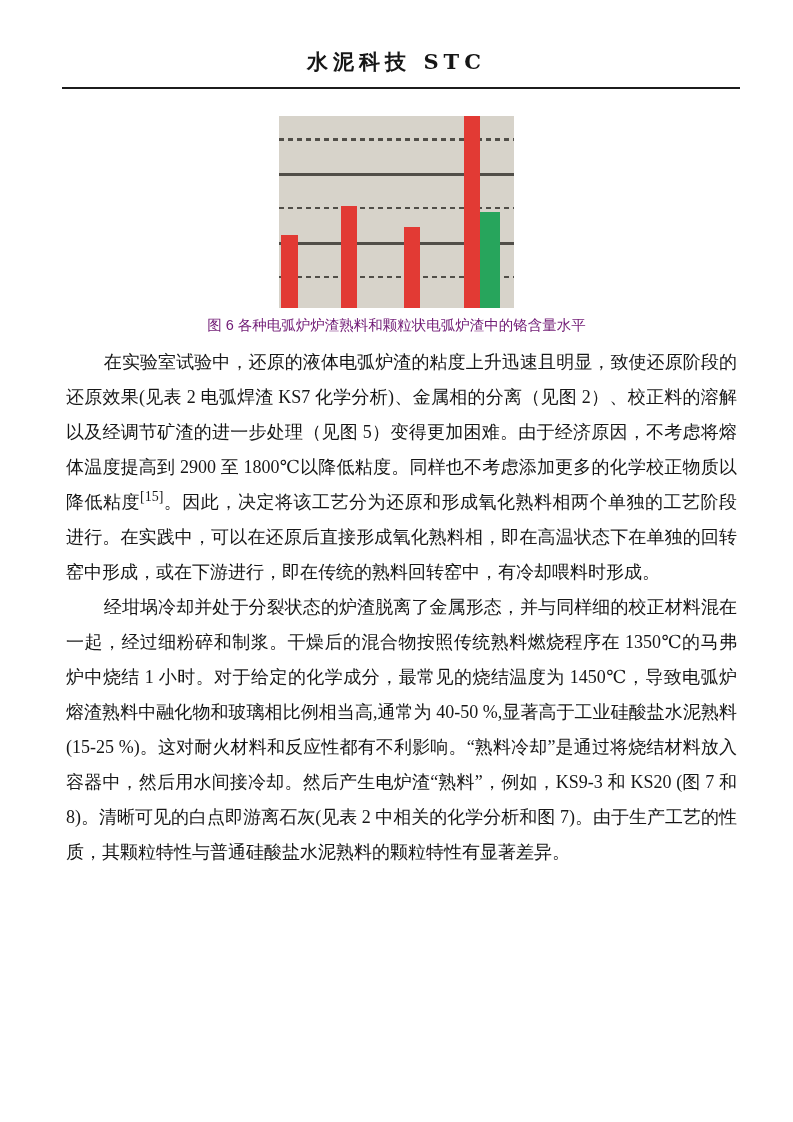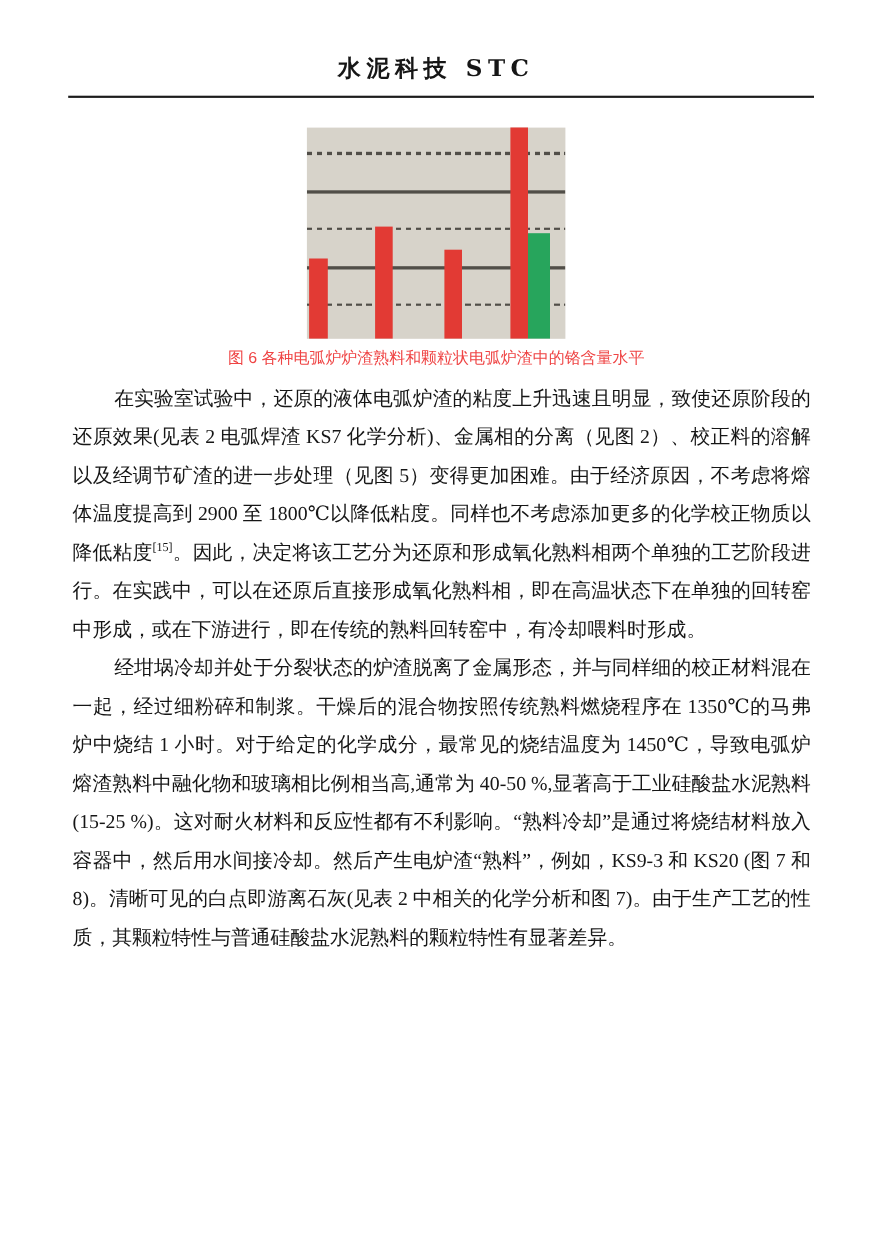--- a/index.html
+++ b/index.html
@@ -40,21 +40,21 @@
     position:absolute;left:0;right:0;height:2.5px;
   }
   .bar{
     position:absolute;bottom:0;
   }
   .figure-caption{
     margin:8px 0 0 0;
     text-align:center;
     font-size:14.5px;
     font-family:"Liberation Sans","DejaVu Sans",sans-serif;
-    color:#ef4444;
+    color:#701a75;
   }
   
   .section-heading{
     margin:14px 56px 0 66px;
     font-size:19px;
     font-weight:bold;
     font-family:"Liberation Sans","DejaVu Sans",sans-serif;
     letter-spacing:0.5px;
   }
   .section-heading .sec-num{margin-right:18px;font-family:"Liberation Serif",serif;}
@@ -64,21 +64,21 @@
     font-size:18px;
     line-height:35px;
     text-align:justify;
     text-justify:inter-ideograph;
   }
   .body-text p{
     margin:0;
     text-indent:2.1em;
   }
   .body-text sup{
-    font-size:11px;
+    font-size:14px;
     line-height:0;
   }
   
   .footer{
     position:absolute;
     left:62px;right:53px;
     top:1041px;
     border-top:2.5px solid #1c1c1c;
     font-size:13px;
     padding-top:4px;

